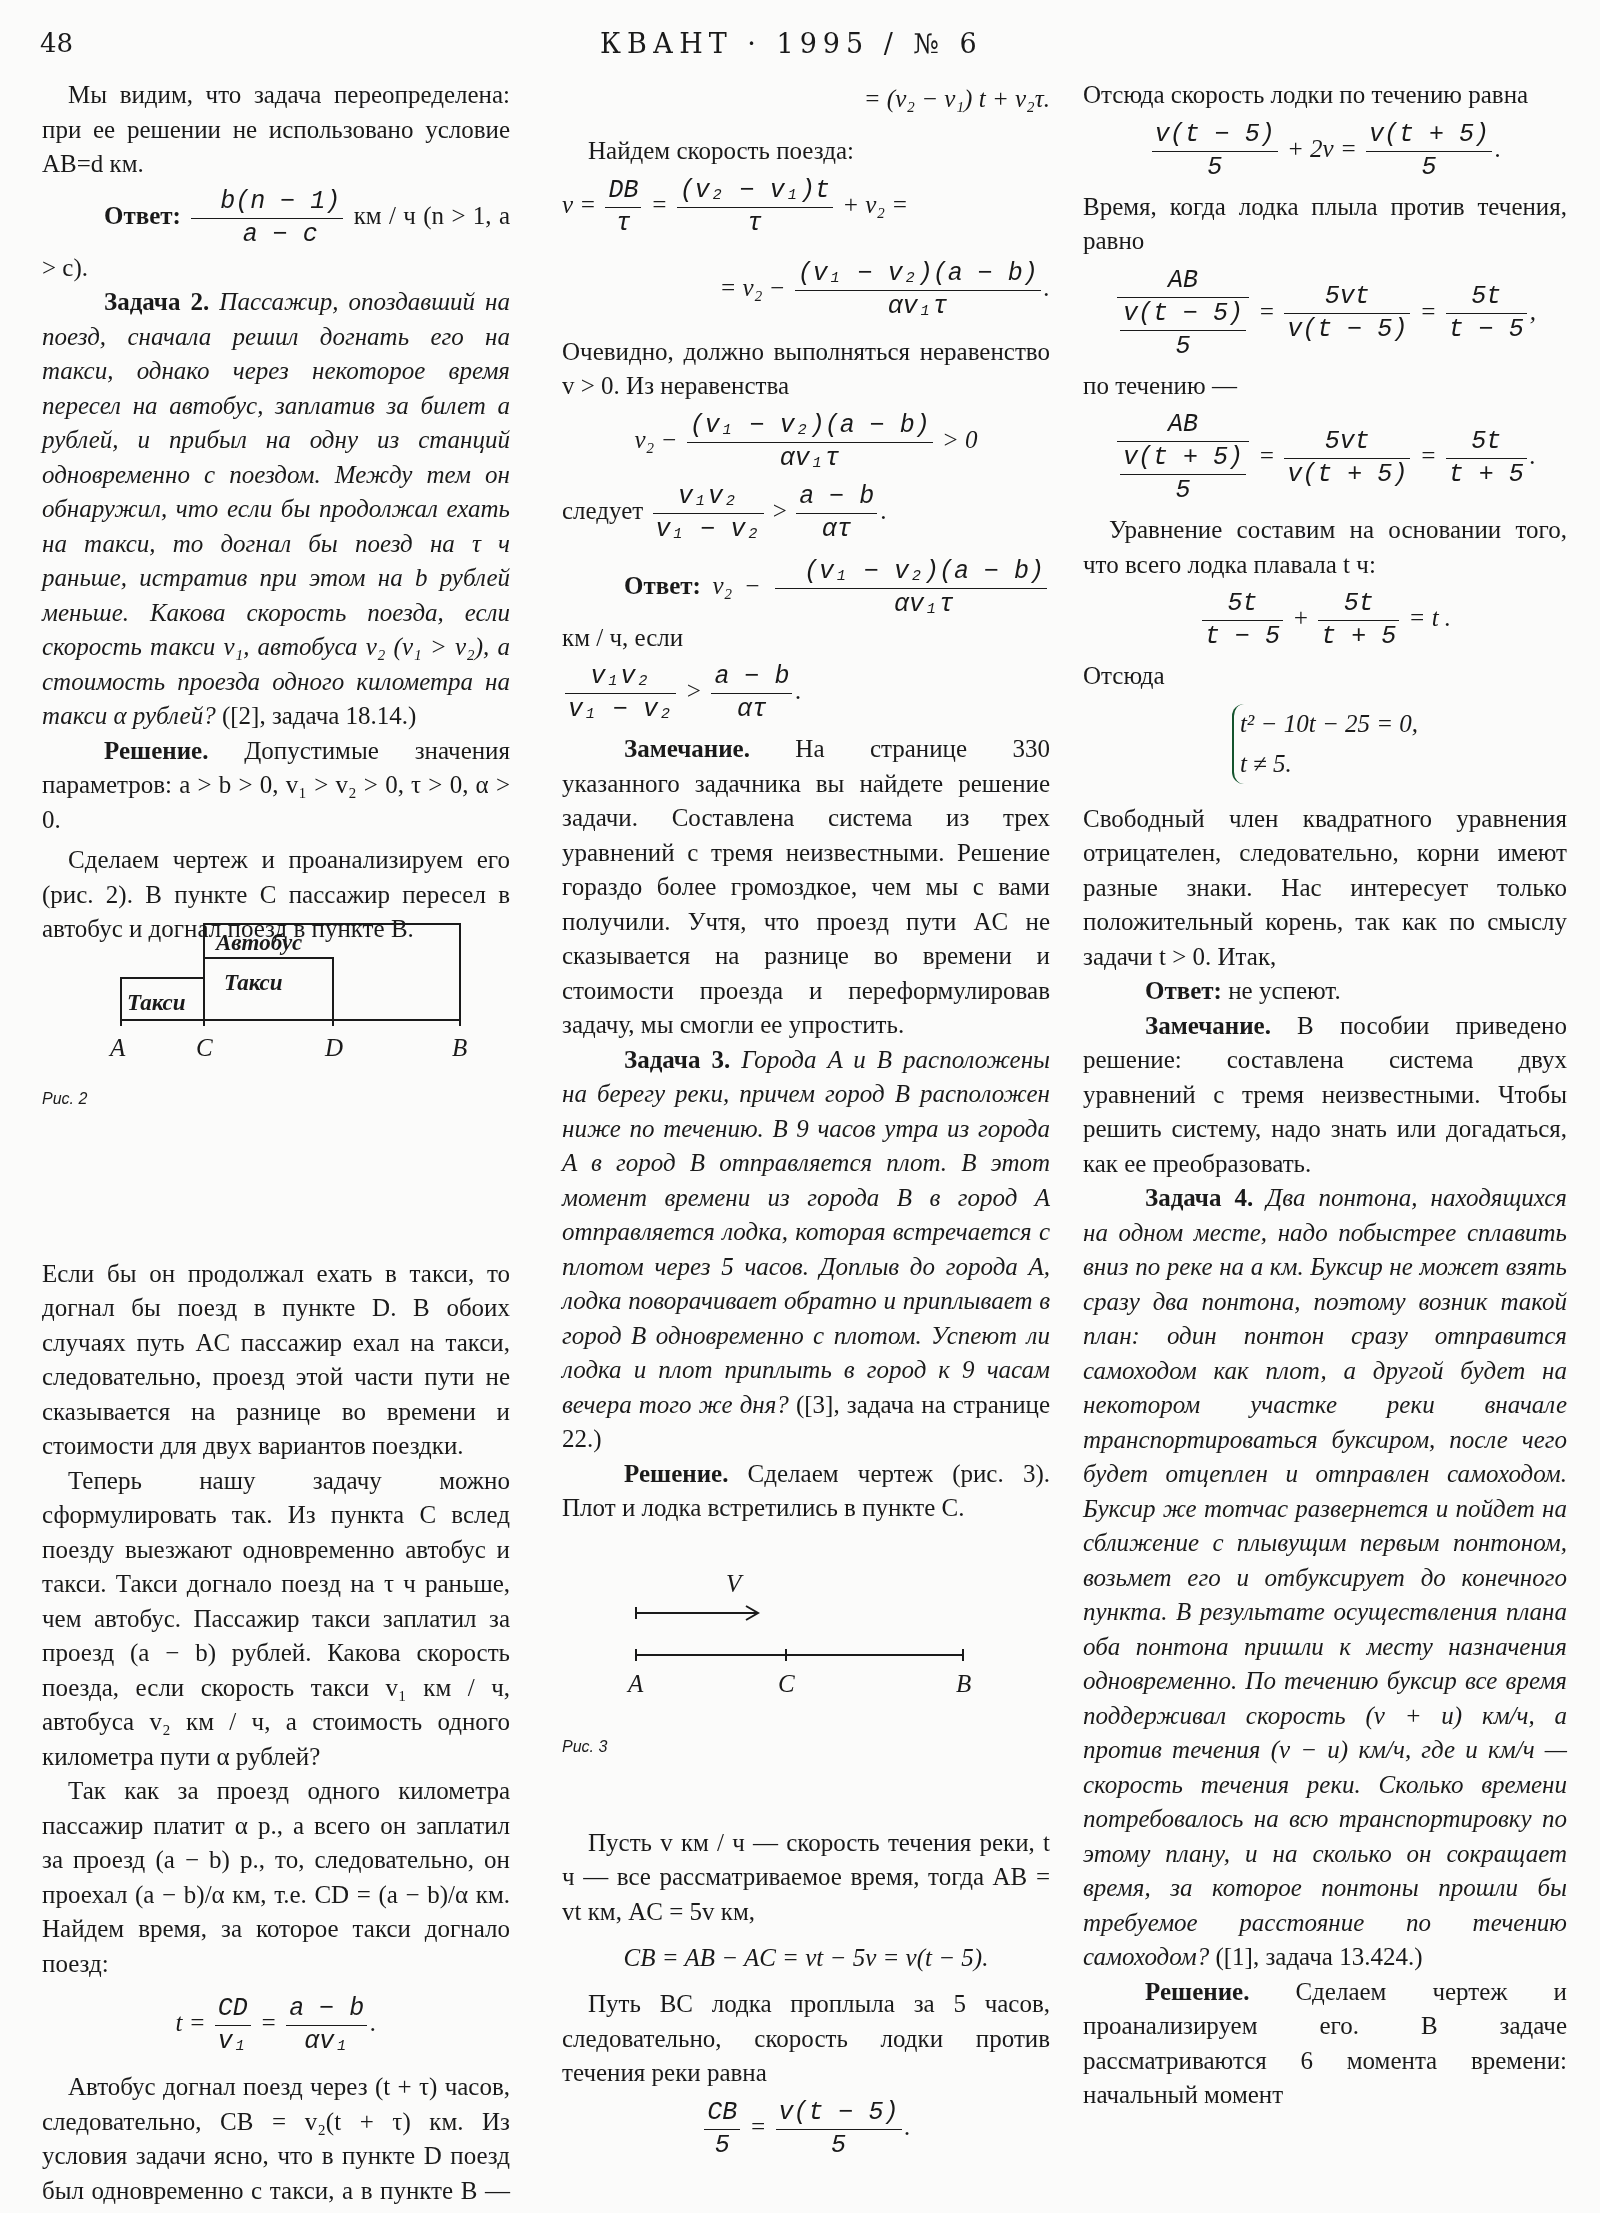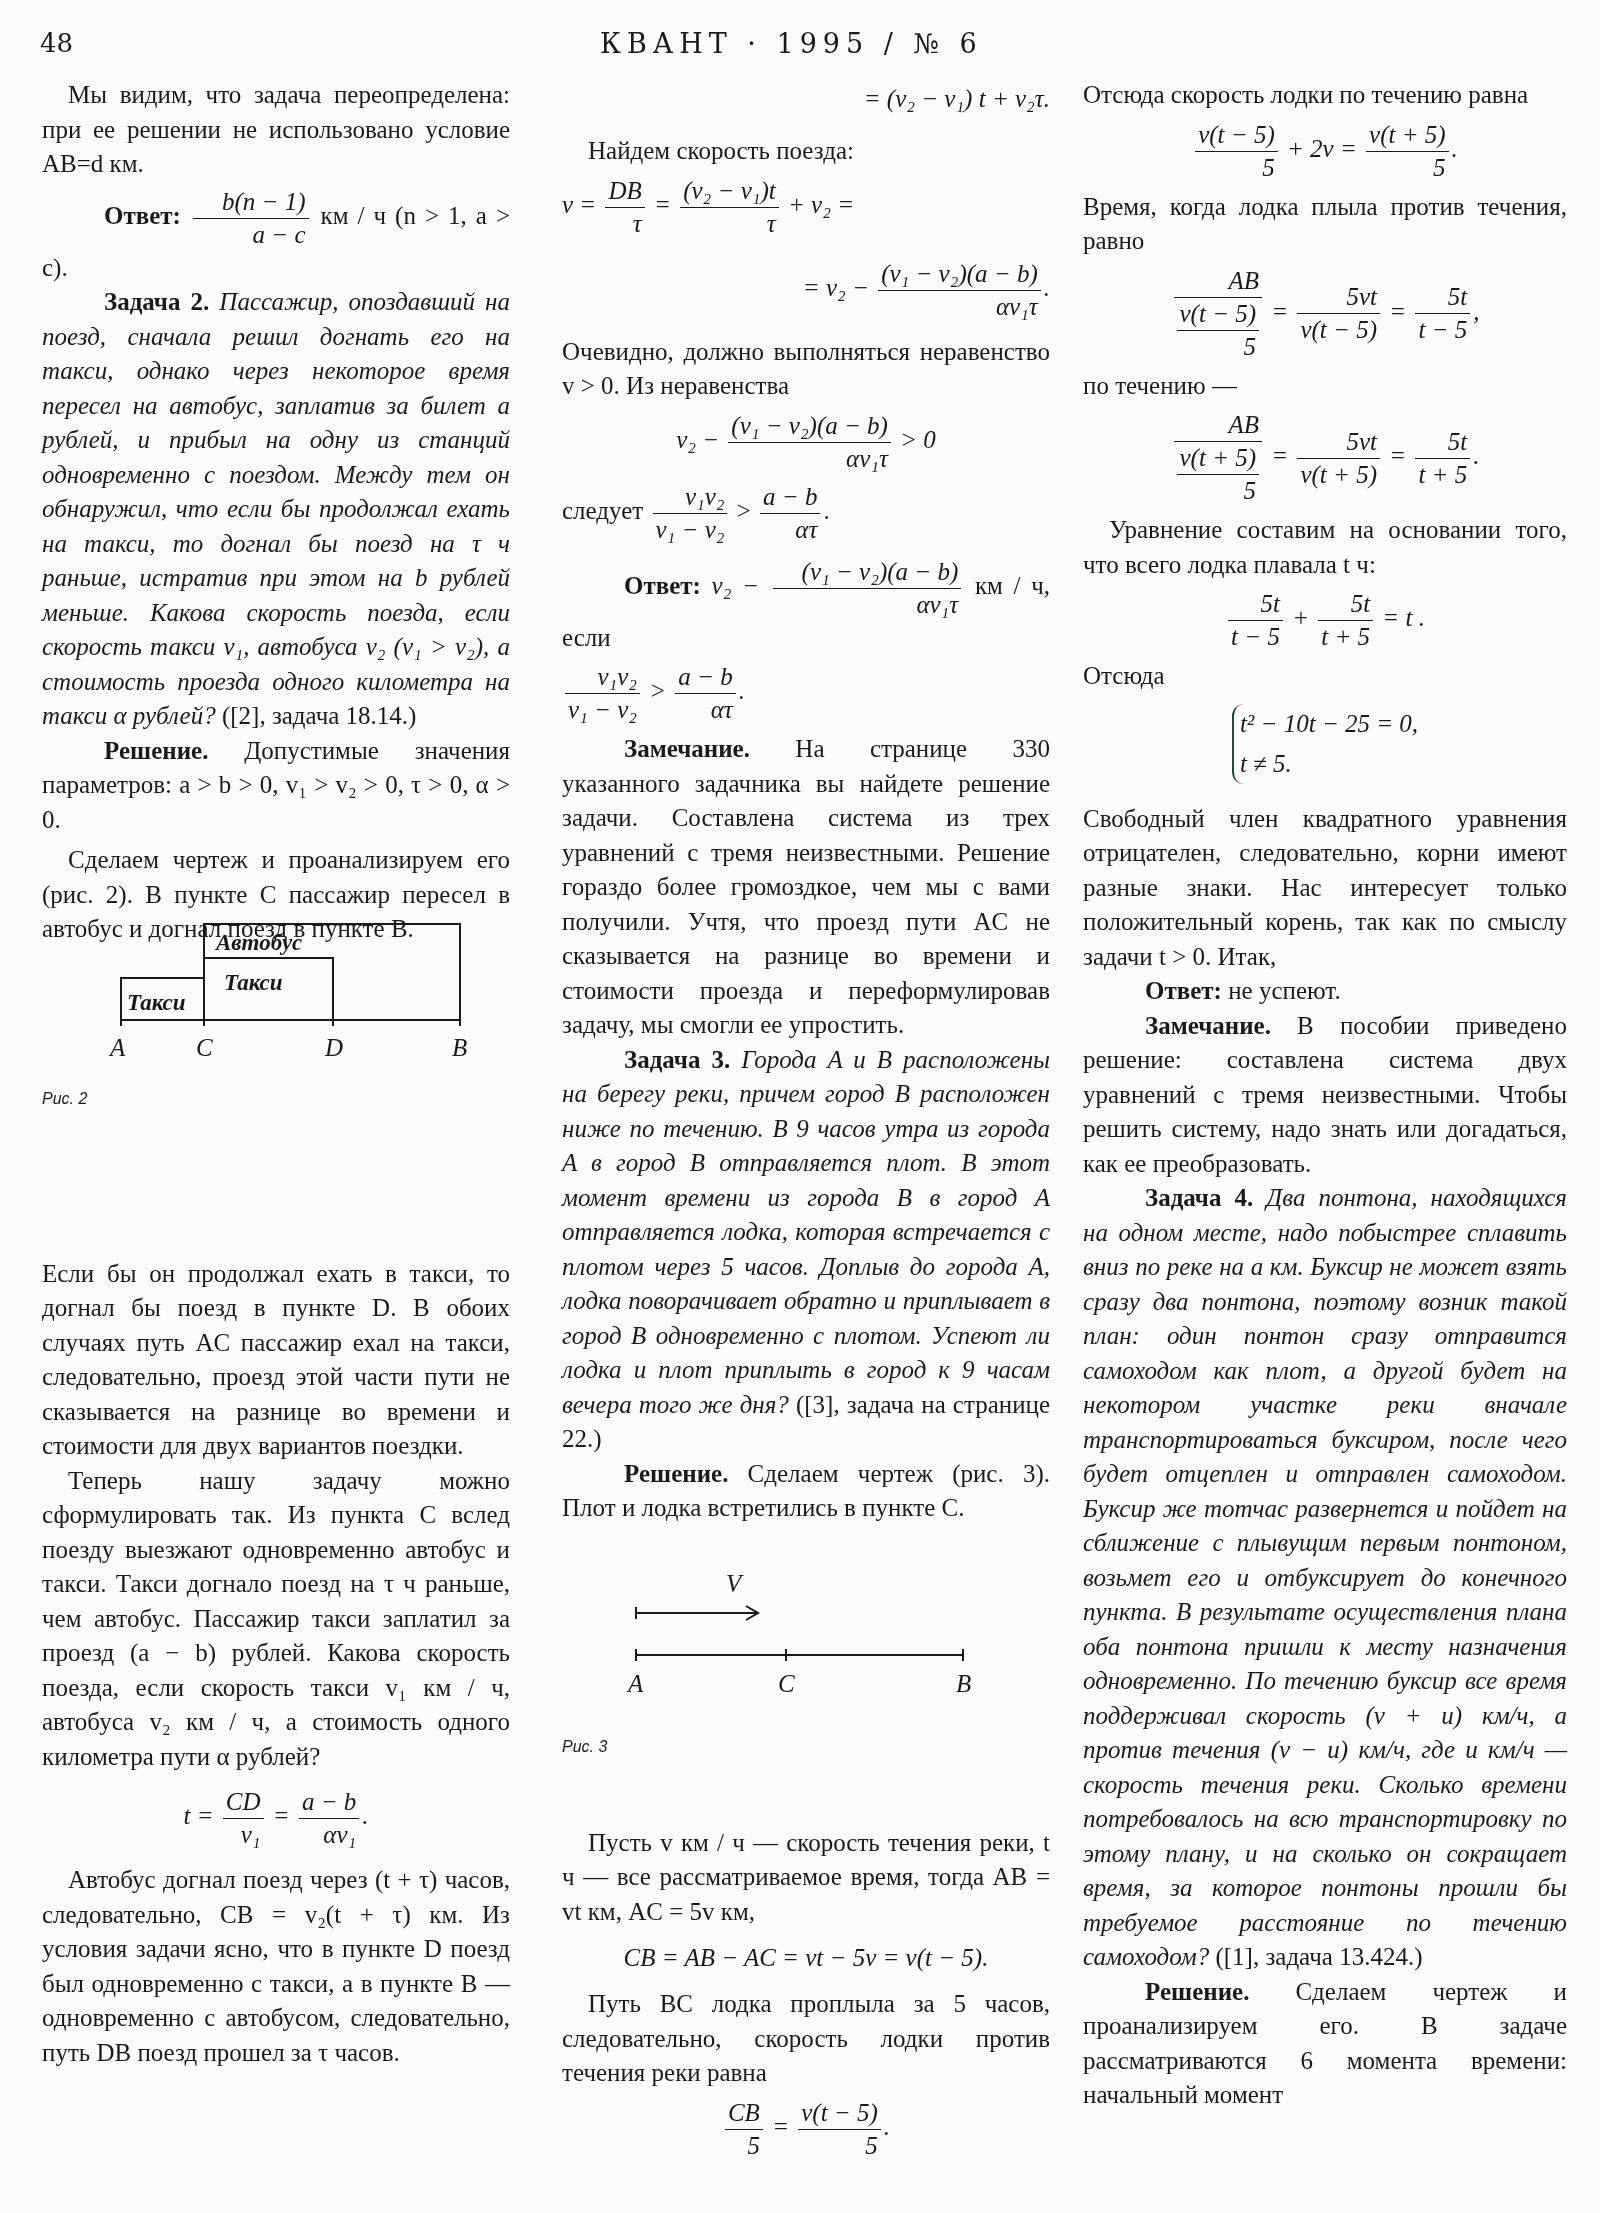--- a/index.html
+++ b/index.html
@@ -15,21 +15,21 @@
   .c1 { left: 42px; width: 468px; }
   .c2 { left: 562px; width: 488px; }
   .c3 { left: 1083px; width: 484px; }
   p { margin: 0; text-indent: 26px; }
   p.ni { text-indent: 0; }
   .b { font-weight: bold; margin-left: 36px; }
   .i { font-style: italic; }
   .formula { text-align: center; font-style: italic; margin: 6px 0; line-height: 34px; }
   .formula.right { text-align: right; }
   .formula.left { text-align: left; }
-  .frac { display: inline-flex; flex-direction: column; vertical-align: middle; text-align: right; margin: 0 3px; }
+  .frac { display: inline-flex; flex-direction: column; vertical-align: middle; text-align: center; margin: 0 3px; font-family: Liberation Mono, monospace; }
   .frac > span { padding: 0 3px; line-height: 32px; }
   .frac > span.num { border-bottom: 1.5px solid #1a1a1a; }
   .fig { position: absolute; }
   .figcap { position: absolute; font-family: "Liberation Sans", sans-serif; font-style: italic; font-size: 16px; }
   .sys { display: inline-block; border-left: 2px solid #14532d; border-radius: 12px 0 0 12px; padding-left: 6px; text-align: left; line-height: 40px; }
   svg text { font-family: "Liberation Serif", serif; font-style: italic; }
 </style>
 </head>
 <body>
 
@@ -52,20 +52,21 @@
   </p>
   <p>
     <span class="b">Решение.</span><span> Допустимые значения параметров: a &gt; b &gt; 0, v₁ &gt; v₂ &gt; 0, τ &gt; 0, α &gt; 0.</span>
   </p>
   <p style="margin-top:6px">Сделаем чертеж и проанализируем его (рис. 2). В пункте C пассажир пересел в автобус и догнал поезд в пункте B.</p>
 
   <div style="height:310px"></div>
 
   <p class="ni">Если бы он продолжал ехать в такси, то догнал бы поезд в пункте D. В обоих случаях путь AC пассажир ехал на такси, следовательно, проезд этой части пути не сказывается на разнице во времени и стоимости для двух вариантов поездки.</p>
   <p>Теперь нашу задачу можно сформулировать так. Из пункта C вслед поезду выезжают одновременно автобус и такси. Такси догнало поезд на τ ч раньше, чем автобус. Пассажир такси заплатил за проезд (a − b) рублей. Какова скорость поезда, если скорость такси v₁ км / ч, автобуса v₂ км / ч, а стоимость одного километра пути α рублей?</p>
+  <p>Так как за проезд одного километра пассажир платит α р., а всего он заплатил за проезд (a − b) р., то, следовательно, он проехал (a − b)/α км, т.е. CD = (a − b)/α км. Найдем время, за которое такси догнало поезд:</p>
   <div class="formula" style="margin:12px 0">
     <span>t =</span>
     <span class="frac">
         <span class="num">CD</span>
         <span>v₁</span>
       </span>
     <span>=</span>
     <span class="frac">
         <span class="num">a − b</span>
         <span>αv₁</span>

